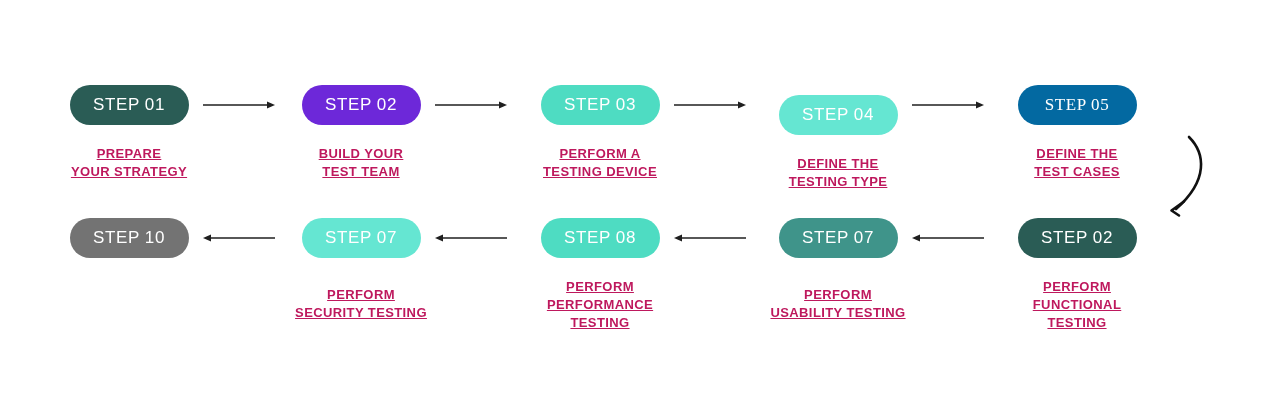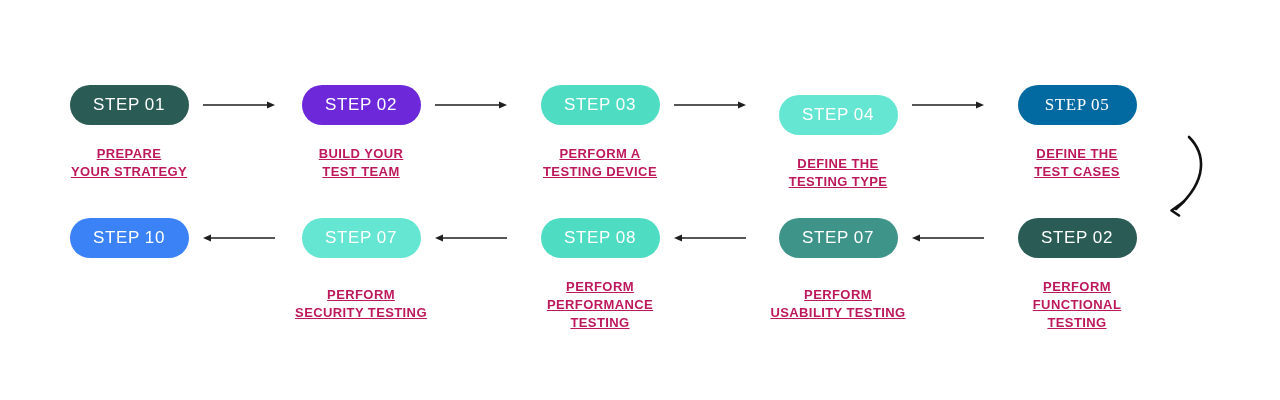--- a/index.html
+++ b/index.html
@@ -142,16 +142,16 @@
     <div class="step-label">PERFORM
 PERFORMANCE
 TESTING</div>
   </div>
   <div class="step" style="left:271px; top:218px">
     <span class="pill" style="background: rgb(101, 230, 210);">STEP 07</span>
     <div class="step-label two-line-lower">PERFORM
 SECURITY TESTING</div>
   </div>
   <div class="step" style="left:39px; top:218px">
-    <span class="pill" style="background: #3b82f6;">STEP 10</span>
+    <span class="pill" style="background: #737373;">STEP 10</span>
   </div>
 
 </div>
 
 </body></html>

